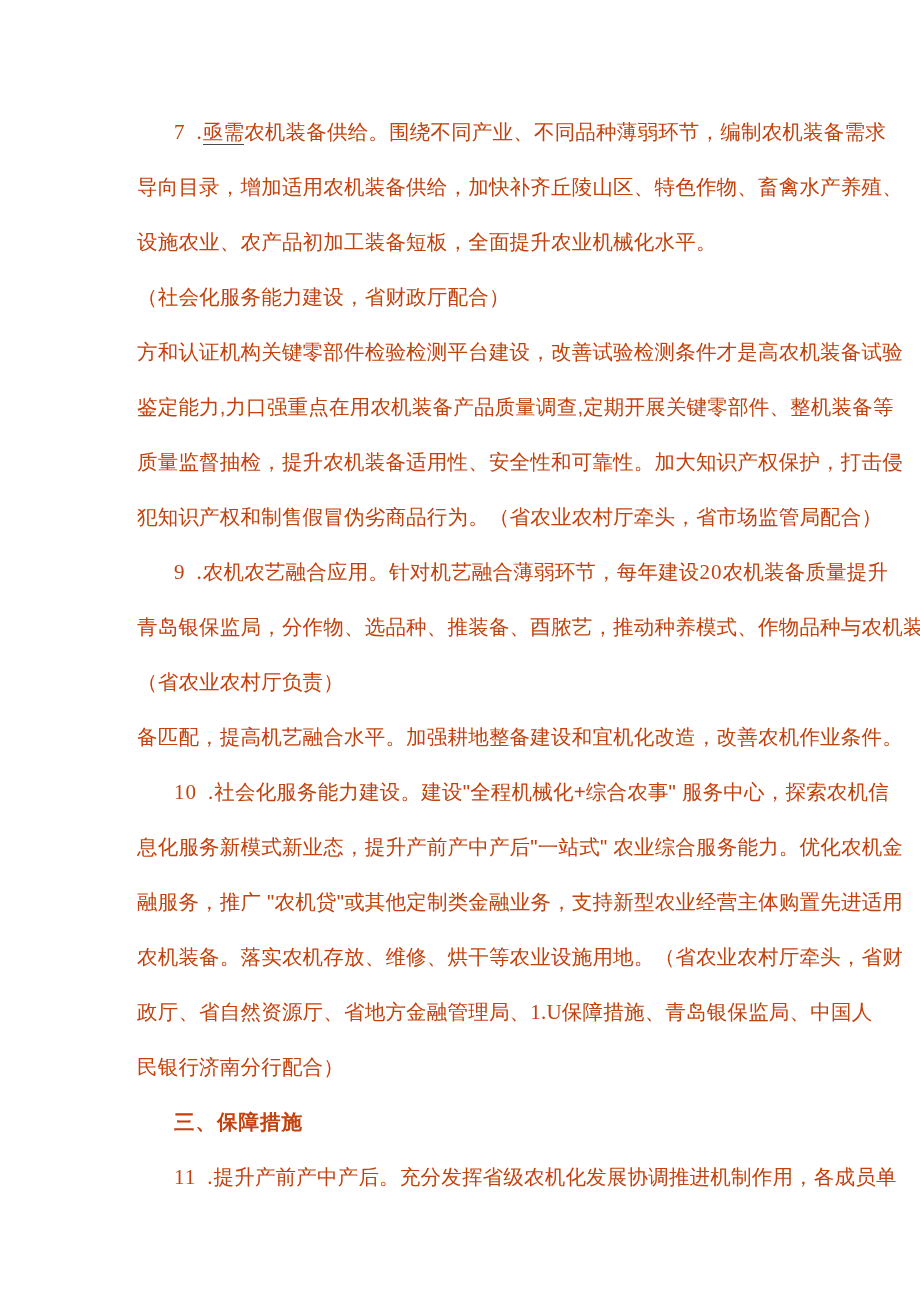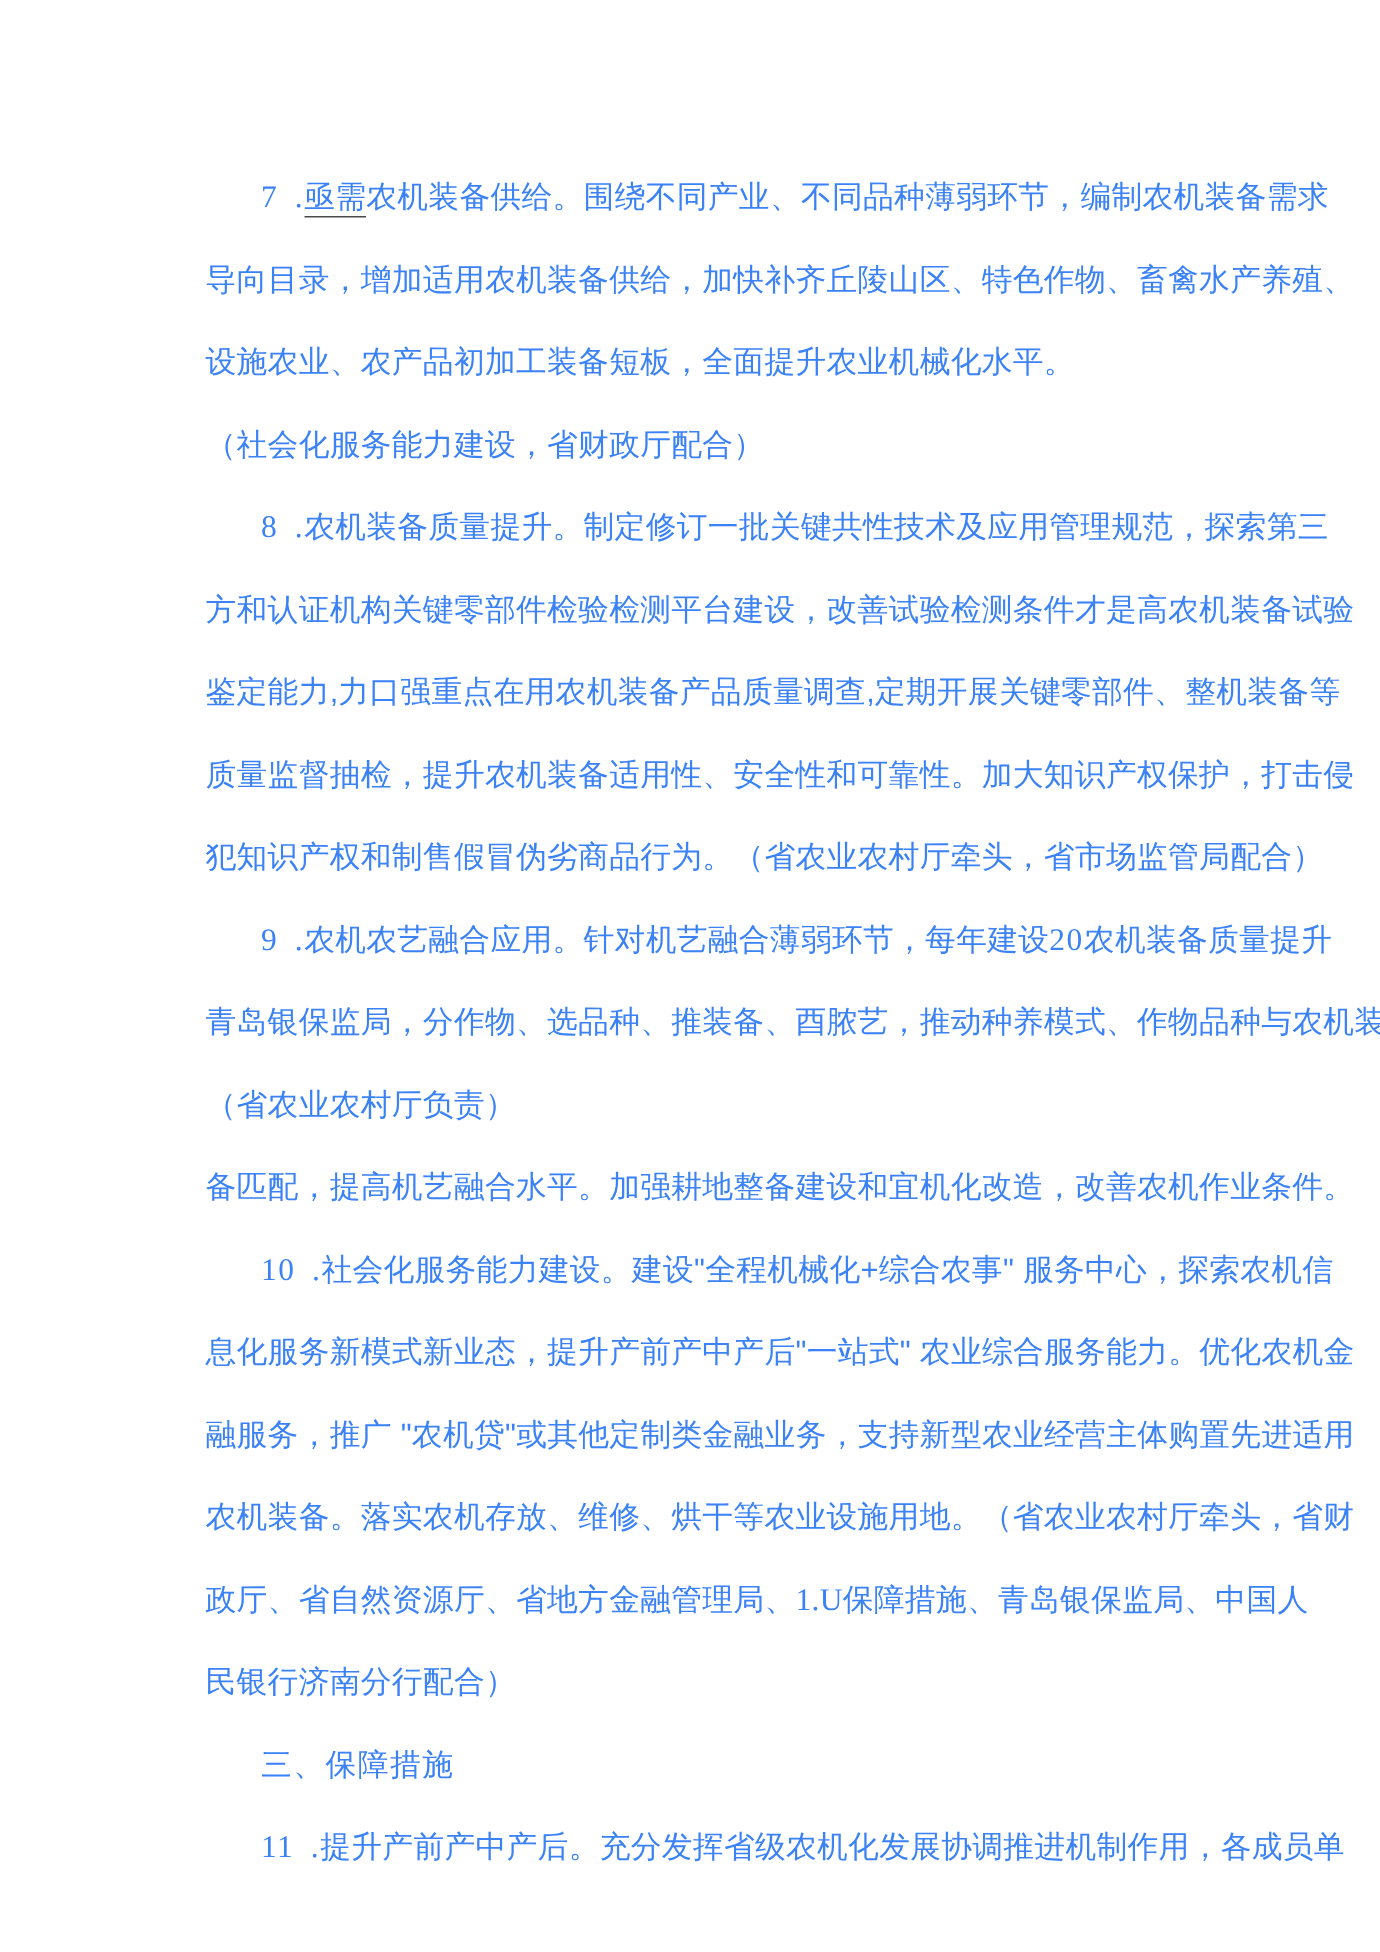--- a/index.html
+++ b/index.html
@@ -29,31 +29,31 @@
   }
 
   
   .line {
     display: block;
     height: 55px;
     line-height: 55px;
     font-size: 20.5px;
     letter-spacing: 0.2px;
     white-space: nowrap;
-    color: #3b82f6;
+    color: #c2410c;
   }
 
   
   .line.indent {
     padding-left: 37px;
   }
 
   .line.heading {
     padding-left: 37px;
-    font-weight: normal;
+    font-weight: bold;
     letter-spacing: 1px;
   }
 
   
   .num {
     font-family: "Liberation Serif", "DejaVu Serif", serif;
     font-size: 21px;
     letter-spacing: 1px;
   }
 
@@ -85,21 +85,20 @@
 <body>
 
 <div class="page">
   <div class="doc-body">
 
     <div class="line indent"><span class="num">7</span><span class="num-gap"></span><span class="num">.</span><span class="scan-underline">亟需</span><span>农机装备供给。围绕不同产业、不同品种薄弱环节，编制农机装备需求</span></div>
     <div class="line">导向目录，增加适用农机装备供给，加快补齐丘陵山区、特色作物、畜禽水产养殖、</div>
     <div class="line">设施农业、农产品初加工装备短板，全面提升农业机械化水平。</div>
     <div class="line">（社会化服务能力建设，省财政厅配合）</div>
 
-    <div class="line indent"><span class="num">8</span><span class="num-gap"></span><span class="num">.</span><span>农机装备质量提升。制定修订一批关键共性技术及应用管理规范，探索第三</span></div>
     <div class="line">方和认证机构关键零部件检验检测平台建设，改善试验检测条件才是高农机装备试验</div>
     <div class="line"><span>鉴定能力</span><span class="hw-comma">,</span><span>力口强重点在用农机装备产品质量调查</span><span class="hw-comma">,</span><span>定期开展关键零部件、整机装备等</span></div>
     <div class="line">质量监督抽检，提升农机装备适用性、安全性和可靠性。加大知识产权保护，打击侵</div>
     <div class="line">犯知识产权和制售假冒伪劣商品行为。（省农业农村厅牵头，省市场监管局配合）</div>
 
     <div class="line indent"><span class="num">9</span><span class="num-gap"></span><span class="num">.</span><span>农机农艺融合应用。针对机艺融合薄弱环节，每年建设</span><span class="num">20</span><span>农机装备质量提升</span></div>
     <div class="line">青岛银保监局，分作物、选品种、推装备、酉脓艺，推动种养模式、作物品种与农机装</div>
     <div class="line">（省农业农村厅负责）</div>
     <div class="line">备匹配，提高机艺融合水平。加强耕地整备建设和宜机化改造，改善农机作业条件。</div>
 

